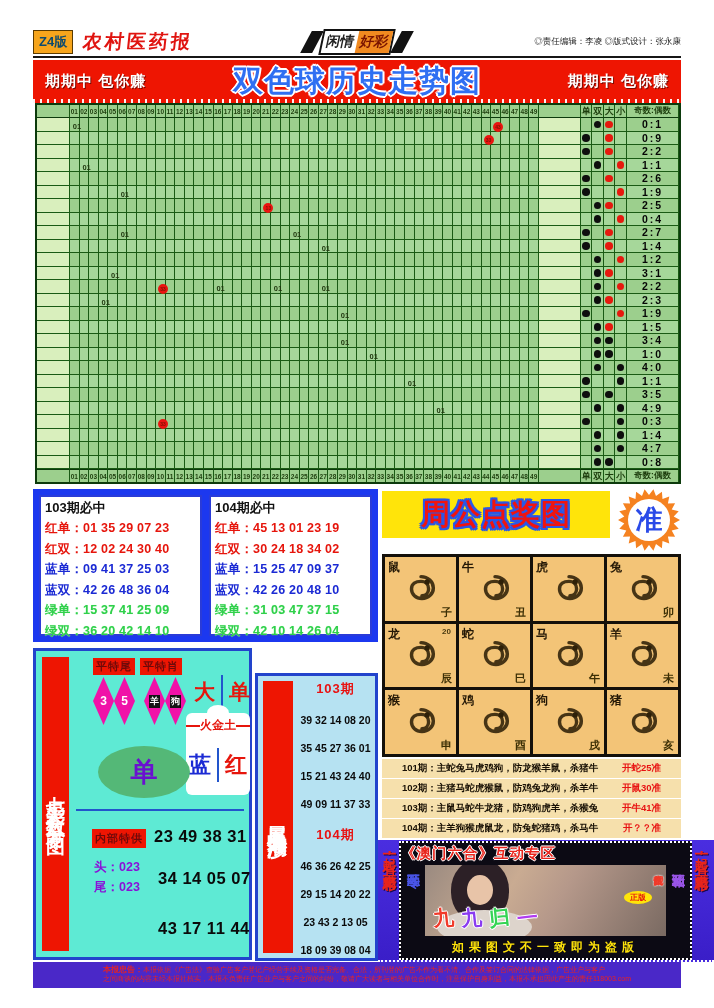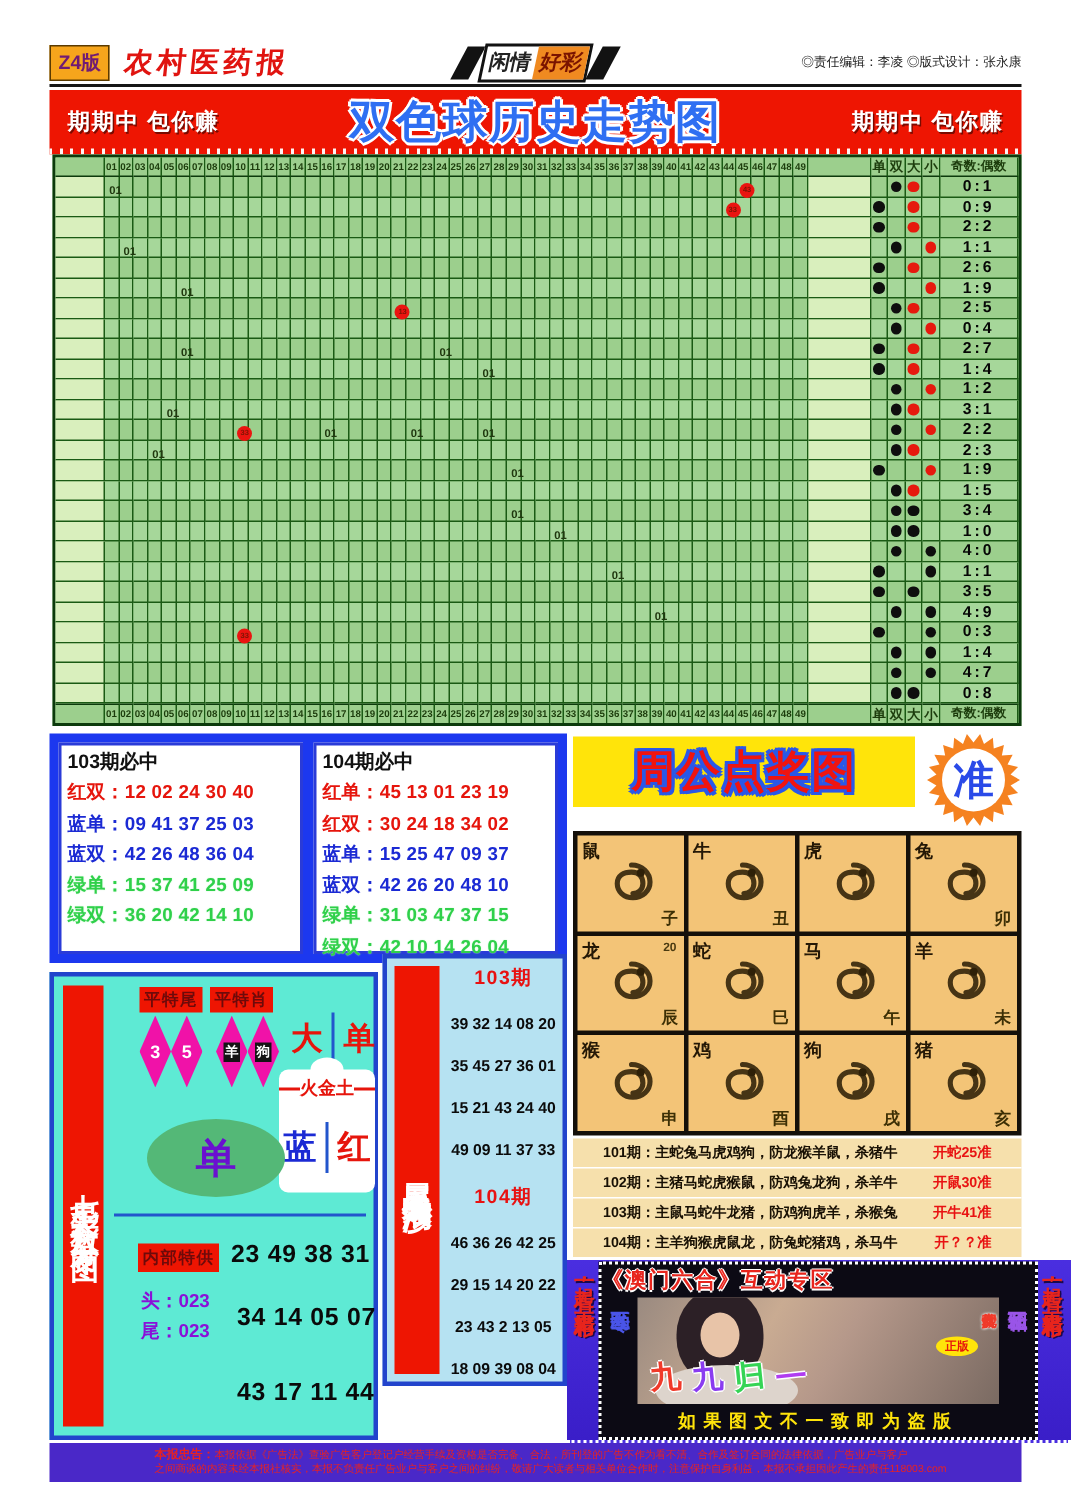--- a/index.html
+++ b/index.html
@@ -5,21 +5,21 @@
   * { margin:0; padding:0; box-sizing:border-box; }
   body {
     width:714px; height:1008px; position:relative; background:#fff;
     font-family:"Liberation Sans", sans-serif; overflow:hidden;
   }
   .abs { position:absolute; }
 
   
   .masthead { top:28px; left:33px; width:648px; height:30px; border-bottom:2.5px solid #161616;
     display:flex; align-items:center; }
-  .edition { background:#f6a51c; color:#701a75; font-weight:900; font-size:13px; padding:2px 5px;
+  .edition { background:#f6a51c; color:#0c4a6e; font-weight:900; font-size:13px; padding:2px 5px;
     border:1px solid #5a3a00; }
   .paper { color:#e01410; font-size:19px; font-weight:900; letter-spacing:3px; margin-left:10px;
     transform:skewX(-6deg); font-family:"Liberation Serif", serif; }
   .emblem { position:absolute; left:50%; transform:translateX(-50%); display:flex; align-items:center; }
   .emblem-stripe { width:12px; height:22px; background:#121212; transform:skewX(-28deg); }
   .emblem-main { border:2px solid #121212; background:#fff; transform:skewX(-12deg);
     display:flex; font-size:14px; font-weight:900; color:#222; margin:0 3px; }
   .emblem-main .pl { padding:2px 3px; }
   .emblem-hot { background:#f08a20; color:#7a1400; padding:2px 3px; }
   .credits { margin-left:auto; font-size:8.5px; color:#222; white-space:nowrap; }
@@ -116,21 +116,21 @@
     display:flex; align-items:center; justify-content:center; }
   .oval span { font-size:27px; font-weight:900; color:#6a10d0; }
   .qx-hr { position:absolute; height:2px; background:#2255cc; }
   .neibu { position:absolute; background:#ee1502; color:#6e0a0a; font-size:11px; font-weight:900;
     padding:2px 3px; letter-spacing:1px; }
   .bignum { position:absolute; font-size:16.5px; font-weight:900; color:#0a0a0a; white-space:nowrap;
     letter-spacing:.5px; }
   .ht { position:absolute; font-size:12.5px; font-weight:900; color:#8a10d8; white-space:nowrap; }
 
   
-  .ww { top:636px; left:255px; width:123px; height:288px; border:3px solid #2244cc; background:#b6e2f2; }
+  .ww { top:673px; left:255px; width:123px; height:288px; border:3px solid #2244cc; background:#b6e2f2; }
   .ww .vstrip { left:5px; top:5px; bottom:5px; width:30px; font-size:20px; letter-spacing:2px; }
   .ww-col { position:absolute; left:40px; right:2px; top:4px; bottom:2px;
     display:flex; flex-direction:column; justify-content:space-between; }
   .ww-title { font-size:13px; font-weight:900; color:#e81212; text-align:center; letter-spacing:1px; }
   .ww-row { font-size:10.5px; font-weight:900; color:#0a0a0a; white-space:nowrap; text-align:center; }
 
   
   .macau { top:840px; left:378px; width:336px; height:122px;
     background:linear-gradient(180deg,#4a2ee0,#3a1ec8); border-bottom:2px dotted #fff; }
   .mc-vert { position:absolute; writing-mode:vertical-rl; text-orientation:upright;
@@ -1897,20 +1897,21 @@
     <div class="gc hdr rhdr fhdr">单</div>
     <div class="gc hdr rhdr fhdr">双</div>
     <div class="gc hdr rhdr fhdr">大</div>
     <div class="gc hdr rhdr fhdr">小</div>
     <div class="gc hdr rhdr ratio-hdr fhdr">奇数:偶数</div>
   </div>
 
 <div class="abs midleft" id="midLeft">
     <div class="wbox">
       <div class="ttl">103期必中</div>
+      <div class="wrow red">红单：01 35 29 07 23</div>
       <div class="wrow red">红双：12 02 24 30 40</div>
       <div class="wrow blue">蓝单：09 41 37 25 03</div>
       <div class="wrow blue">蓝双：42 26 48 36 04</div>
       <div class="wrow green">绿单：15 37 41 25 09</div>
       <div class="wrow green">绿双：36 20 42 14 10</div>
     </div>
     <div class="wbox">
       <div class="ttl">104期必中</div>
       <div class="wrow red">红单：45 13 01 23 19</div>
       <div class="wrow red">红双：30 24 18 34 02</div>

